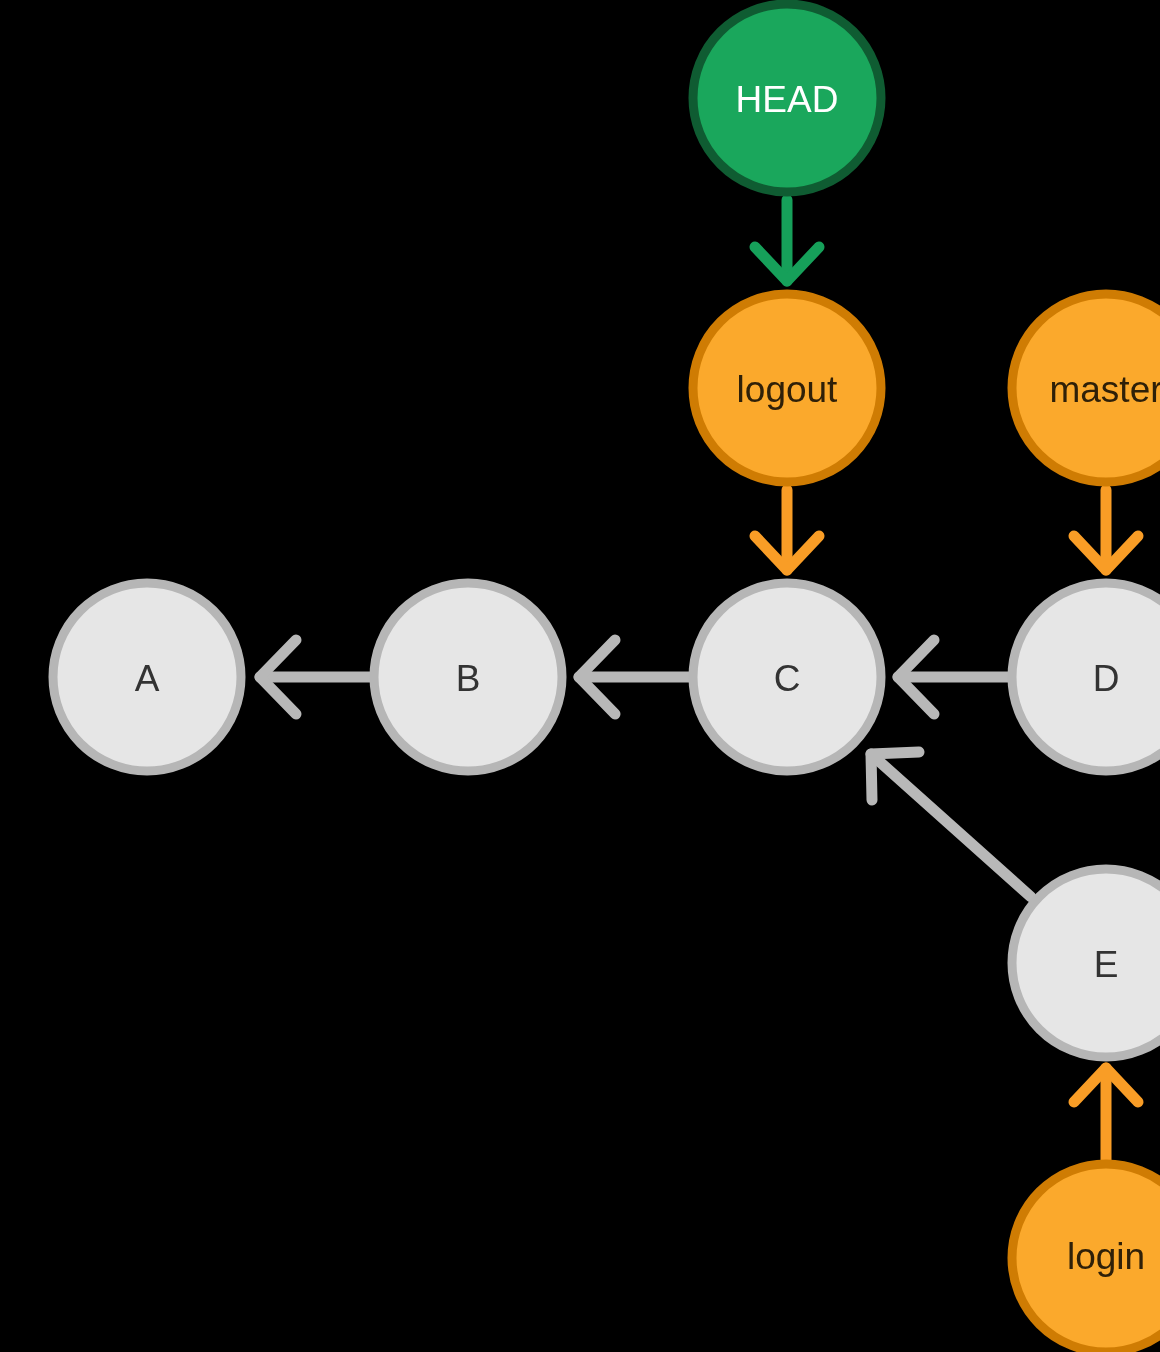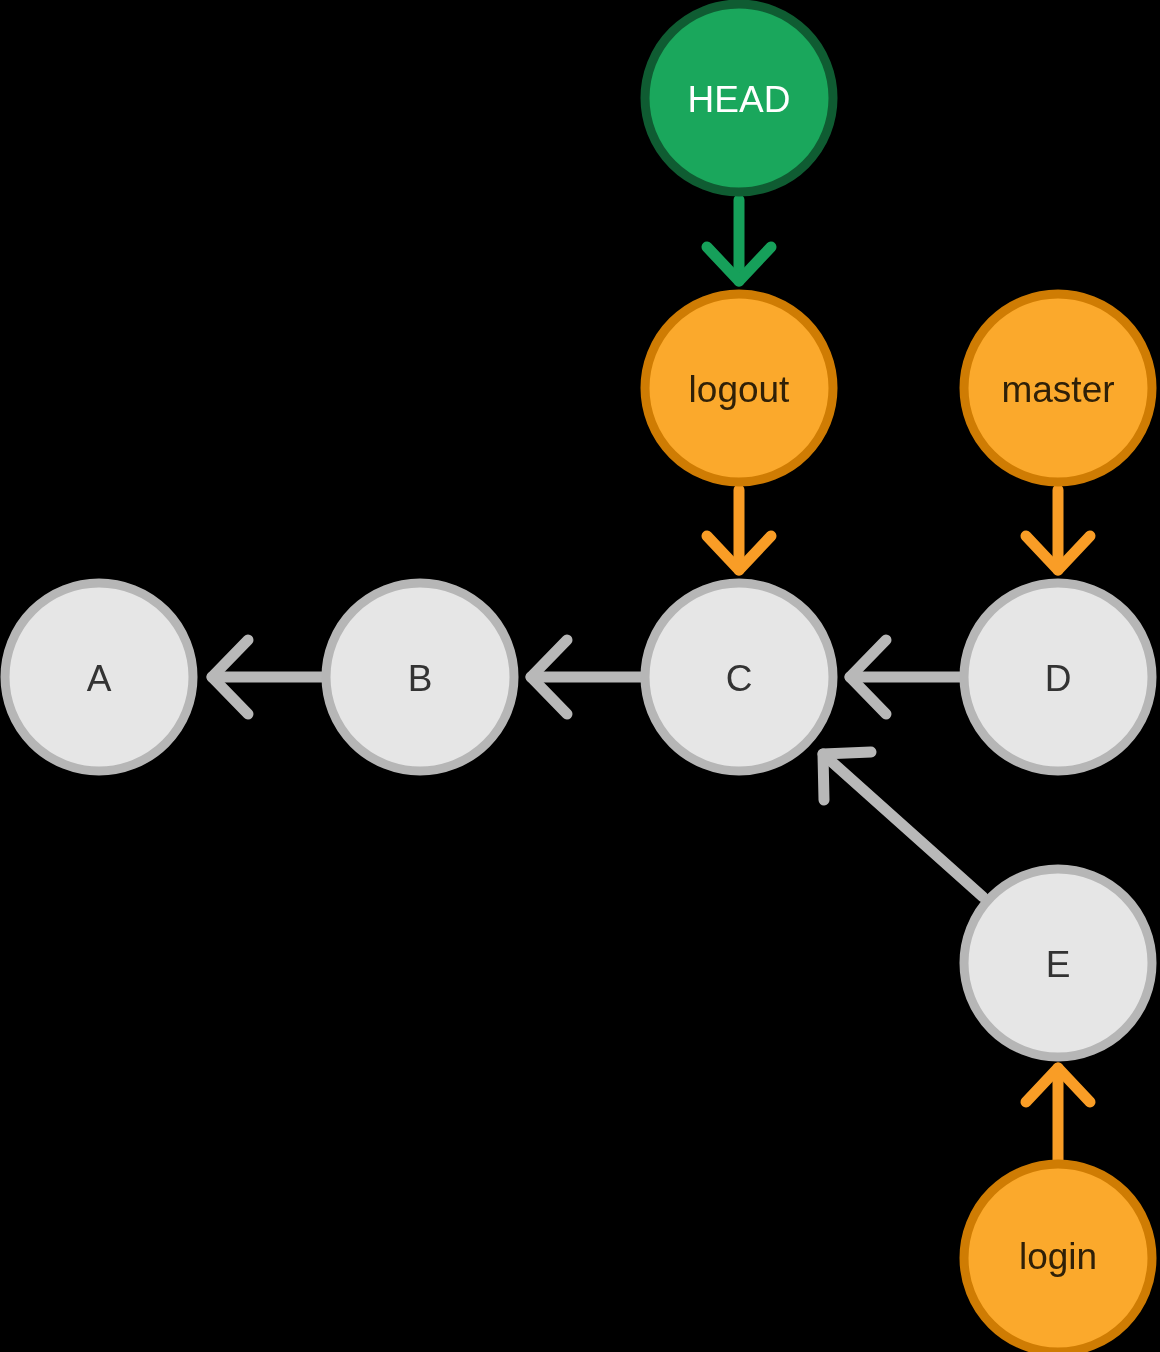--- a/index.html
+++ b/index.html
@@ -11,20 +11,21 @@
     width: 1160px;
     height: 1352px;
     overflow: hidden;
     font-family: "Liberation Sans", sans-serif;
   }
   #diagram-root {
     position: relative;
     width: 1002px;
     height: 1352px;
     background: #000000;
+    margin-left: 48px;
   }
   svg.graph-layer {
     position: absolute;
     left: 0;
     top: 0;
     width: 1160px;
     height: 1352px;
     display: block;
   }
   .node-label {

